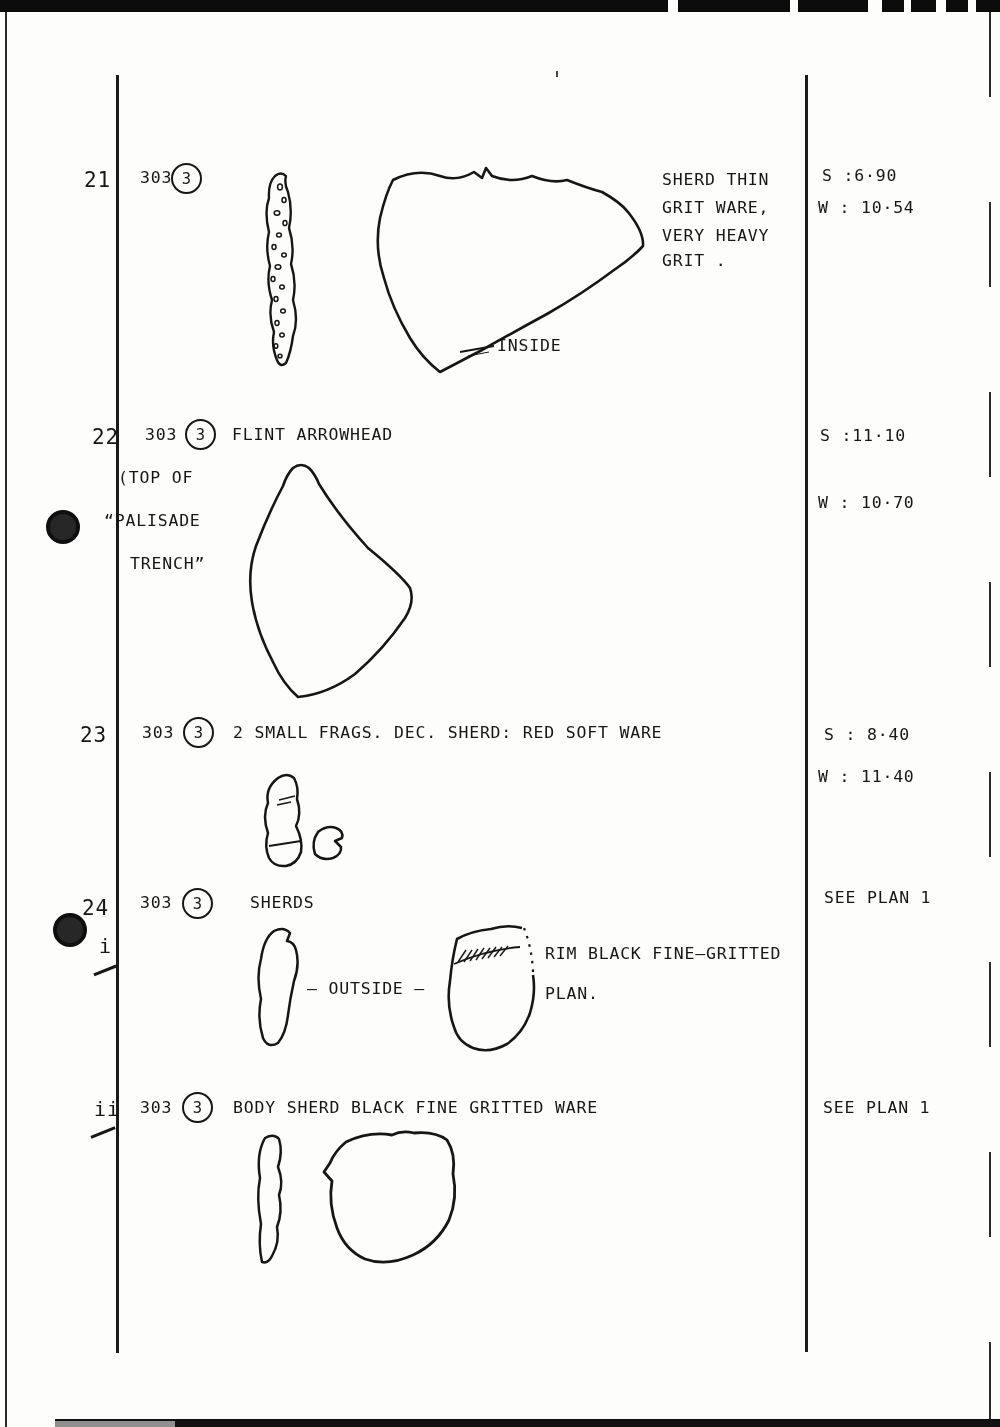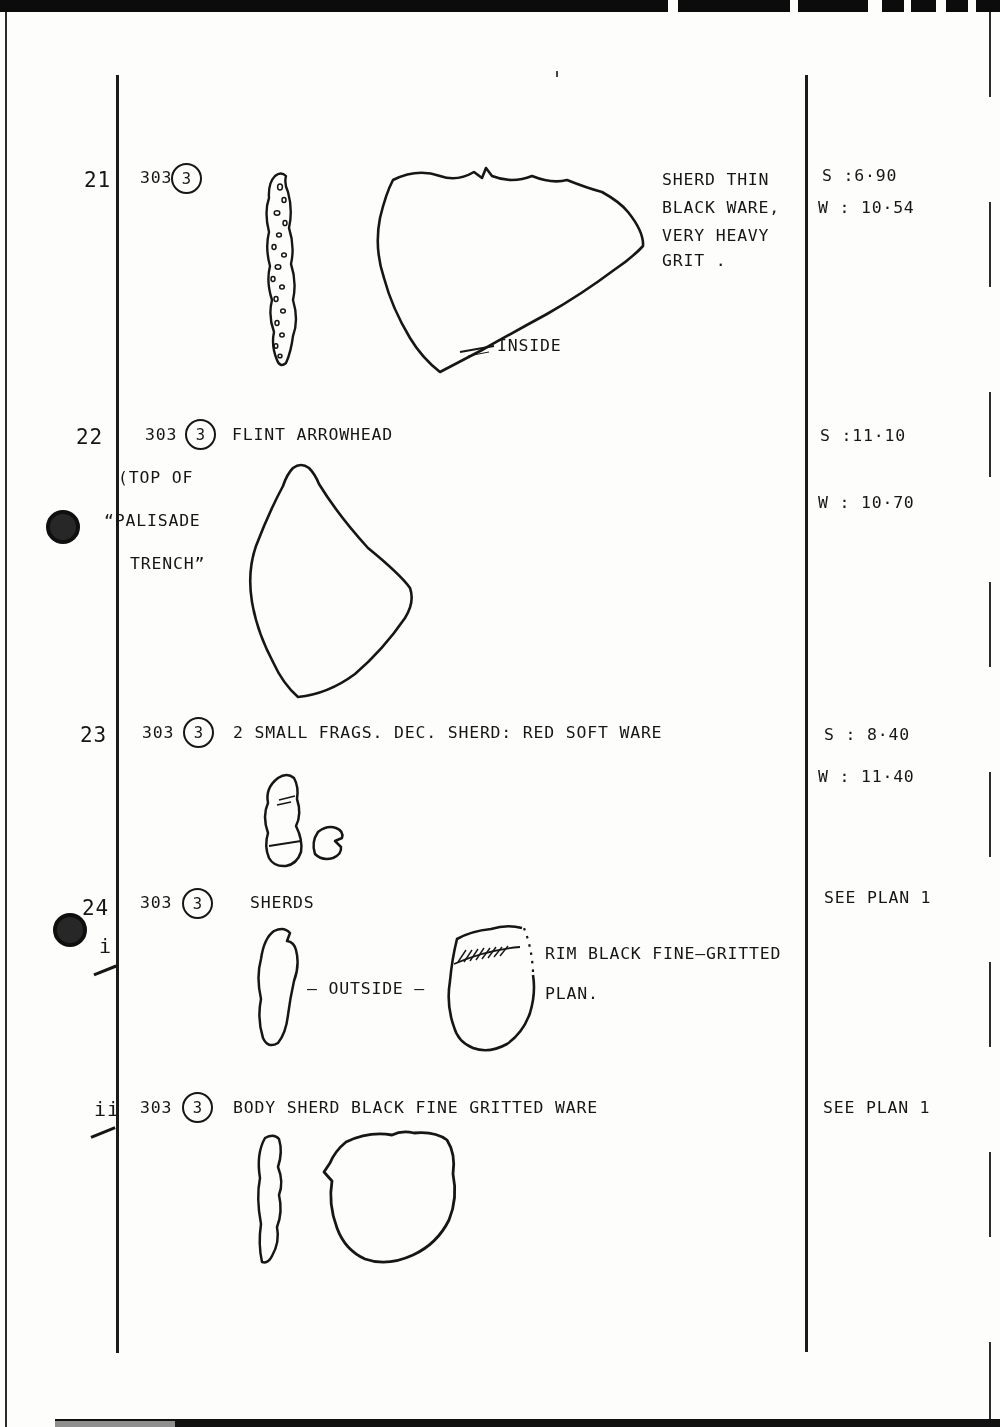--- a/index.html
+++ b/index.html
@@ -86,28 +86,28 @@
 
   <svg style="left:362px;top:158px;" width="290" height="225" viewBox="0 0 290 225">
     <path d="M31,22 Q55,10 78,18 Q95,24 112,14 L120,20 L124,10 L130,18 Q150,26 170,18 Q190,26 205,22 Q225,30 240,34 Q258,44 266,54 Q282,74 281,88 Q270,100 252,112 Q220,136 185,156 Q150,175 120,192 Q95,205 78,214 Q60,200 48,180 Q30,150 22,120 Q12,90 18,60 Q24,35 31,22 Z" fill="none" stroke="#161616" stroke-width="2.6" stroke-linejoin="round"></path>
     <path d="M98,194 L132,188" fill="none" stroke="#161616" stroke-width="2"></path>
     <path d="M106,198 L127,194" fill="none" stroke="#161616" stroke-width="1"></path>
   </svg>
   <div class="txt" style="left:497px;top:338px;">INSIDE</div>
 
   <div class="notes" style="left:662px;top:166px;">
     <div>SHERD THIN</div>
-    <div>BLACK WARE,</div>
+    <div>GRIT WARE,</div>
     <div style="line-height:27px;">VERY HEAVY</div>
     <div style="line-height:24px;">GRIT .</div>
   </div>
   <div class="txt" style="left:822px;top:168px;">S :6·90</div>
   <div class="txt" style="left:818px;top:200px;">W : 10·54</div>
 
-  <div class="txt num" style="left:76px;top:427px;">22</div>
+  <div class="txt num" style="left:92px;top:427px;">22</div>
   <div class="txt" style="left:145px;top:427px;">303</div>
   <div class="circle" style="left:185px;top:419px;">3</div>
   <div class="txt" style="left:232px;top:427px;">FLINT ARROWHEAD</div>
 
   <div class="txt" style="left:118px;top:470px;">(TOP OF</div>
   <div class="txt" style="left:104px;top:513px;">“PALISADE</div>
   <div class="txt" style="left:130px;top:556px;">TRENCH”</div>
 
   <svg style="left:243px;top:460px;" width="175" height="238" viewBox="0 0 175 238">
     <path d="M50,8 Q58,2 66,8 Q72,14 76,24 Q95,55 125,88 Q158,115 167,128 Q172,142 162,158 Q140,190 112,214 Q85,234 55,237 Q40,224 30,202 Q14,172 9,142 Q4,112 13,86 Q26,52 40,26 Q44,14 50,8 Z" fill="none" stroke="#161616" stroke-width="2.6" stroke-linejoin="round"></path>

